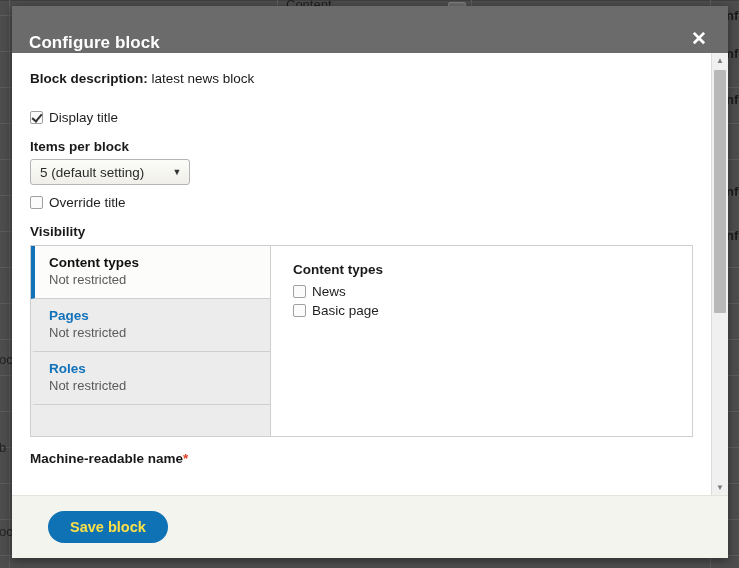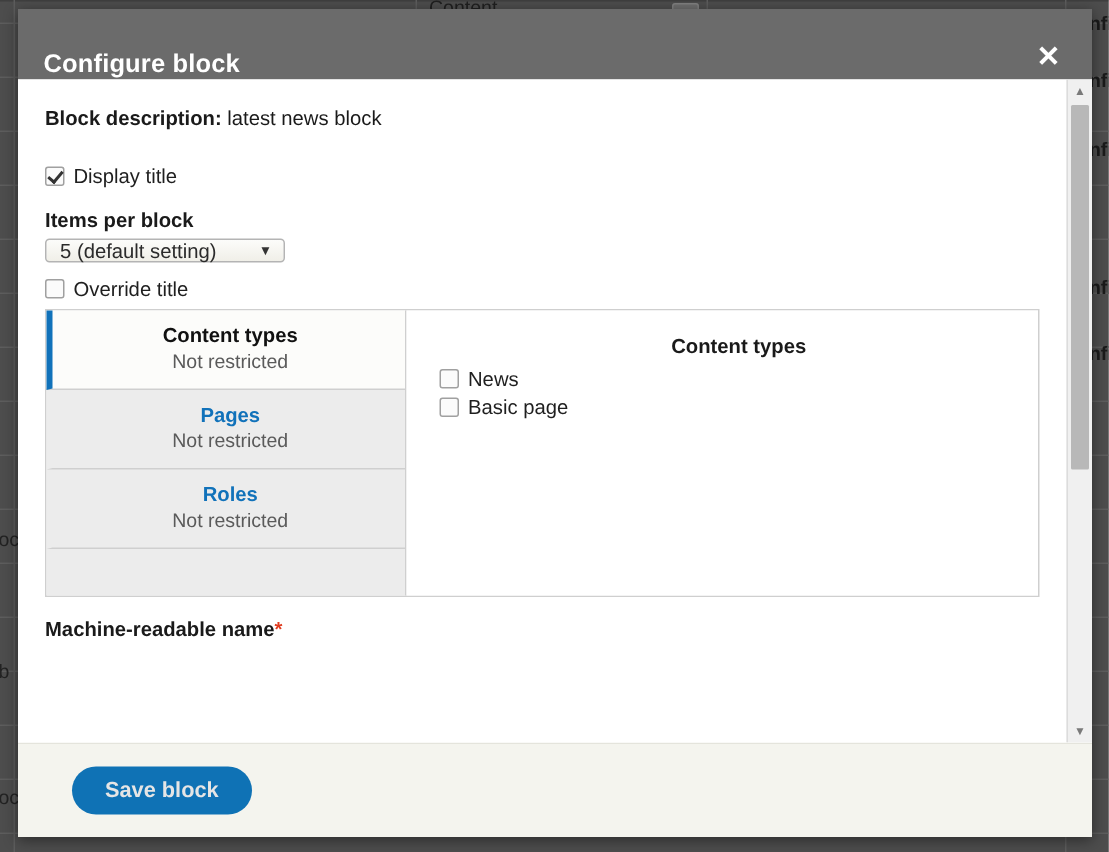--- a/index.html
+++ b/index.html
@@ -219,21 +219,21 @@
     font-size: 13.5px;
     font-weight: bold;
     color: #1a1a1a;
     margin: 14px 0 5px 0;
   }
   .field-label .req { color: #e03c20; font-weight: bold; }
 
   .sel {
     display: inline-flex;
     align-items: center;
-    height: 16px;
+    height: 26px;
     border: 1px solid #b4b4b4;
     border-radius: 3px;
     background: linear-gradient(to bottom, #fcfcfa 0%, #f0efe8 100%);
     padding: 0 0 0 9px;
     font-size: 13.5px;
     color: #2b2b2b;
     box-sizing: border-box;
     cursor: pointer;
     min-width: 160px;
   }
@@ -248,21 +248,20 @@
   }
 
   
   .vtabs {
     display: flex;
     border: 1px solid #cfcfcf;
     background: #fff;
     margin-top: 6px;
     height: 192px;
     box-sizing: border-box;
-    text-align: center;
   }
   .vtabs-menu {
     width: 240px;
     flex: none;
     background: #ececec;
     border-right: 1px solid #cfcfcf;
     box-sizing: border-box;
   }
   .vtab {
     padding: 9px 12px 11px 14px;
@@ -319,21 +318,21 @@
     min-height: 63px;
     background: #f4f4ee;
     border-top: 1px solid #e4e4dc;
     display: flex;
     align-items: center;
     padding: 0 0 0 36px;
     box-sizing: border-box;
   }
   .btn-primary {
     background: #0f72b5;
-    color: #e5e5e5;
+    color: #fde047;
     font-weight: bold;
     font-size: 14.5px;
     border: none;
     border-radius: 16px;
     padding: 8px 22px;
     cursor: pointer;
     font-family: "Liberation Sans", sans-serif;
   }
 </style>
 </head>
@@ -402,20 +401,21 @@
       <div class="sel">
         <span class="sel-val">5 (default setting)</span>
         <span class="sel-arrow">▼</span>
       </div>
 
       <div class="cb-row" style="margin-top:10px">
         <span class="cbox"></span>
         <span class="cb-label">Override title</span>
       </div>
 
+      <div class="field-label">Visibility</div>
 
       <div class="vtabs">
         <div class="vtabs-menu">
 
           <div class="vtab active">
             <div class="vtab-title">Content types</div>
             <div class="vtab-sum">Not restricted</div>
           </div>
 
           <div class="vtab">

